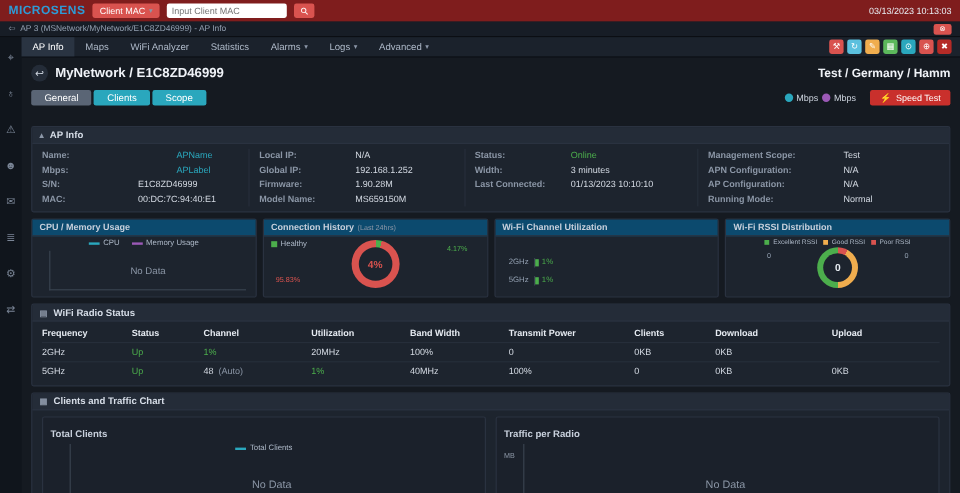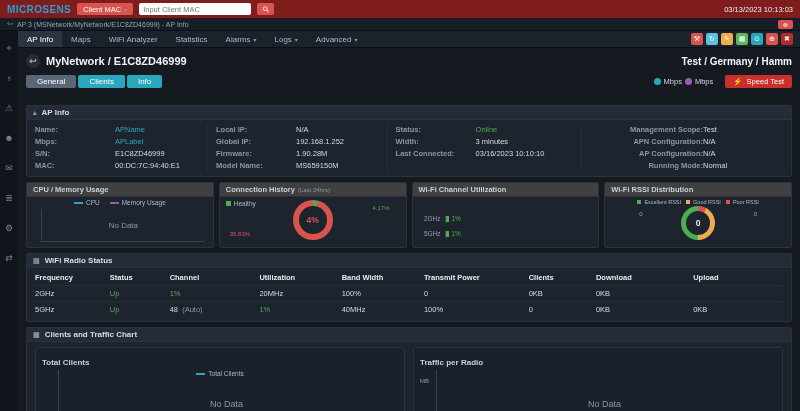--- a/index.html
+++ b/index.html
@@ -4,21 +4,21 @@
 <style>
   * { margin:0; padding:0; box-sizing:border-box; }
   html,body { width:800px; height:411px; overflow:hidden; }
   body { background:#151a21; font-family:"Liberation Sans",sans-serif; color:#cfd6e0; }
   button { border:none; cursor:pointer; font-family:inherit; }
 
   
   .topbar { height:18px; background:#7f1d1d; display:flex; align-items:center; gap:6px; padding:0 7px; }
   .brand { color:var(--brand-blue,#2e9bd6); font-weight:bold; font-size:10px; letter-spacing:.4px; }
   .client-mac-btn { background:var(--red,#d9534f); color:#fff; font-size:7.5px; height:12px; display:flex; align-items:center; gap:3px; padding:0 6px; border-radius:2px; }
-  .search-input { height:12px; width:112px; background:#fff; border:none; border-radius:2px; font-size:7.5px; padding:0 4px; color:#333; }
+  .search-input { height:12px; width:100px; background:#fff; border:none; border-radius:2px; font-size:7.5px; padding:0 4px; color:#333; }
   .search-btn { background:var(--red,#d9534f); width:17px; height:12px; border-radius:2px; color:#fff; font-size:8px; display:flex; align-items:center; justify-content:center; }
   .mag { display:inline-block; transform:rotate(-45deg); }
   .topbar-right { margin-left:auto; font-size:7.5px; color:#e8edf3; }
 
   
   .subbar { height:13px; background:#171d26; display:flex; align-items:center; gap:4px; padding:0 7px; font-size:7px; color:#93a0b1; border-bottom:1px solid #0b0e13; }
   .subbar-btn { margin-left:auto; background:var(--red,#d9534f); color:#fff; width:15px; height:9px; border-radius:2px; font-size:6px; display:flex; align-items:center; justify-content:center; }
 
   
   .lower { display:flex; height:380px; }
@@ -57,29 +57,29 @@
   .panel { background:#1d242e; border:1px solid #2a3240; border-radius:2px; margin-bottom:5px; }
   .panel-header { background:#242c38; padding:2px 6px; font-size:8px; font-weight:bold; color:#d6dde7; display:flex; align-items:center; gap:5px; border-bottom:1px solid #2a3240; }
   .ph-icon { color:#8c97a8; font-size:7px; }
 
   
   .info-grid { display:grid; grid-template-columns:23% 24% 26% 27%; padding:4px 8px; }
   .info-col { padding:0 8px; border-left:1px solid #262e3a; }
   .info-col:first-child { border-left:none; padding-left:0; }
   .info-row { display:flex; font-size:7.5px; line-height:12px; }
   .info-label { width:80px; flex:none; color:#8b96a6; font-weight:bold; }
-  .info-col.wide .info-label { width:113px;text-align:right; }
+  .info-col.wide .info-label { width:113px; }
   .info-value { color:#d4dae3; white-space:nowrap; }
-  .val-link { color:var(--accent-teal,#2aa7bd); }
+  .val-link { color:var(--accent-teal,#2aa7bd);margin-left:32px; }
   .val-green { color:var(--green,#4cae4c); }
 
   
   .charts-row { display:grid; grid-template-columns:repeat(4,1fr); gap:5px; margin-bottom:5px; }
   .chart-panel { background:#1d242e; border:1px solid #2a3240; border-radius:2px; height:66px; display:flex; flex-direction:column; }
-  .chart-title { background:#404040; border-bottom:1px solid #2a3240; font-size:7.5px; font-weight:bold; color:#c8d0dc; padding:2px 6px; display:flex; gap:3px; align-items:baseline; }
+  .chart-title { background:#0c4a6e; border-bottom:1px solid #2a3240; font-size:7.5px; font-weight:bold; color:#c8d0dc; padding:2px 6px; display:flex; gap:3px; align-items:baseline; }
   .chart-sub { font-size:6px; color:#8b96a6; font-weight:normal; }
   .chart-body { flex:1; position:relative; padding:2px 6px; }
   .legend-center { display:flex; justify-content:center; gap:10px; font-size:6.5px; color:#aeb9c8; }
   .leg-item { display:flex; align-items:center; gap:3px; }
   .leg-dash { width:9px; height:2px; }
   .leg-sq { width:5px; height:5px; }
   .axes-box { position:absolute; left:14px; right:8px; top:12px; bottom:5px; border-left:1px solid #39424f; border-bottom:1px solid #39424f; display:flex; align-items:center; justify-content:center; font-size:8px; color:#8b96a6; }
   .donut { width:40px; height:40px; border-radius:50%; position:relative; margin:1px auto 0; }
   .donut .hole { position:absolute; inset:6px; background:#1d242e; border-radius:50%; }
   .donut .dc { position:absolute; inset:0; display:flex; align-items:center; justify-content:center; font-size:8.5px; font-weight:bold; }
@@ -202,21 +202,21 @@
         <button class="back-btn">
             <span>↩</span>
           </button>
         <span class="page-title">MyNetwork / E1C8ZD46999</span>
         <span class="page-loc">Test / Germany / Hamm</span>
       </div>
 
       <div class="tabs-row">
         <button class="tab active">General</button>
         <button class="tab teal">Clients</button>
-        <button class="tab teal">Info</button>
+        <button class="tab teal">Scope</button>
         <div class="units">
           <span class="radio-opt">
             <span class="dot teal"></span>
             <span>Mbps</span>
           </span>
           <span class="radio-opt">
             <span class="dot purple"></span>
             <span>Mbps</span>
           </span>
           <button class="speedtest">
@@ -272,21 +272,21 @@
             <div class="info-row">
                 <span class="info-label">Status:</span>
                 <span class="info-value val-green">Online</span>
               </div>
             <div class="info-row">
                 <span class="info-label">Width:</span>
                 <span class="info-value">3 minutes</span>
               </div>
             <div class="info-row">
                 <span class="info-label">Last Connected:</span>
-                <span class="info-value">03/16/2023 10:10:10</span>
+                <span class="info-value">01/13/2023 10:10:10</span>
               </div>
           </div>
           <div class="info-col wide">
             <div class="info-row">
                 <span class="info-label">Management Scope:</span>
                 <span class="info-value">Test</span>
               </div>
             <div class="info-row">
                 <span class="info-label">APN Configuration:</span>
                 <span class="info-value">N/A</span>

